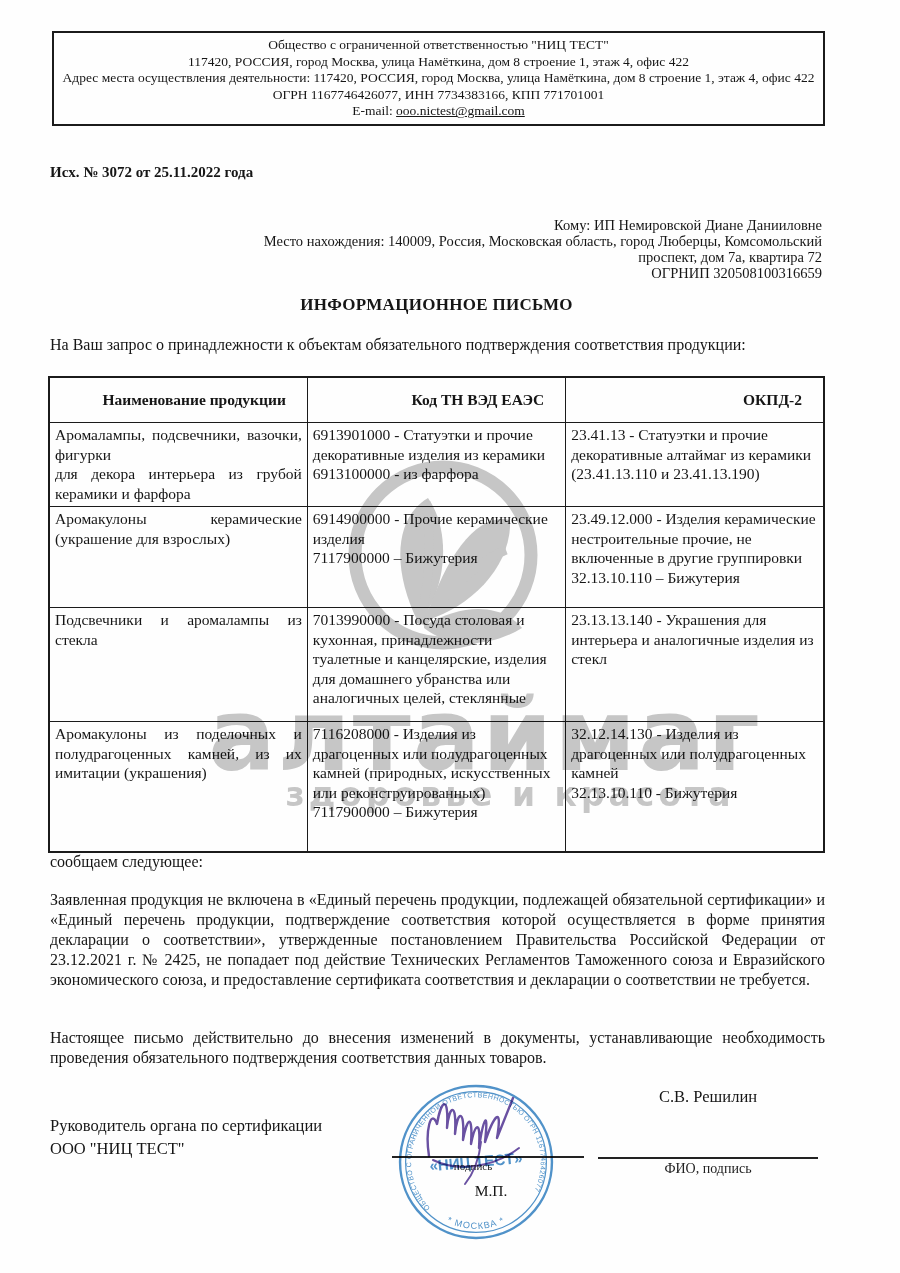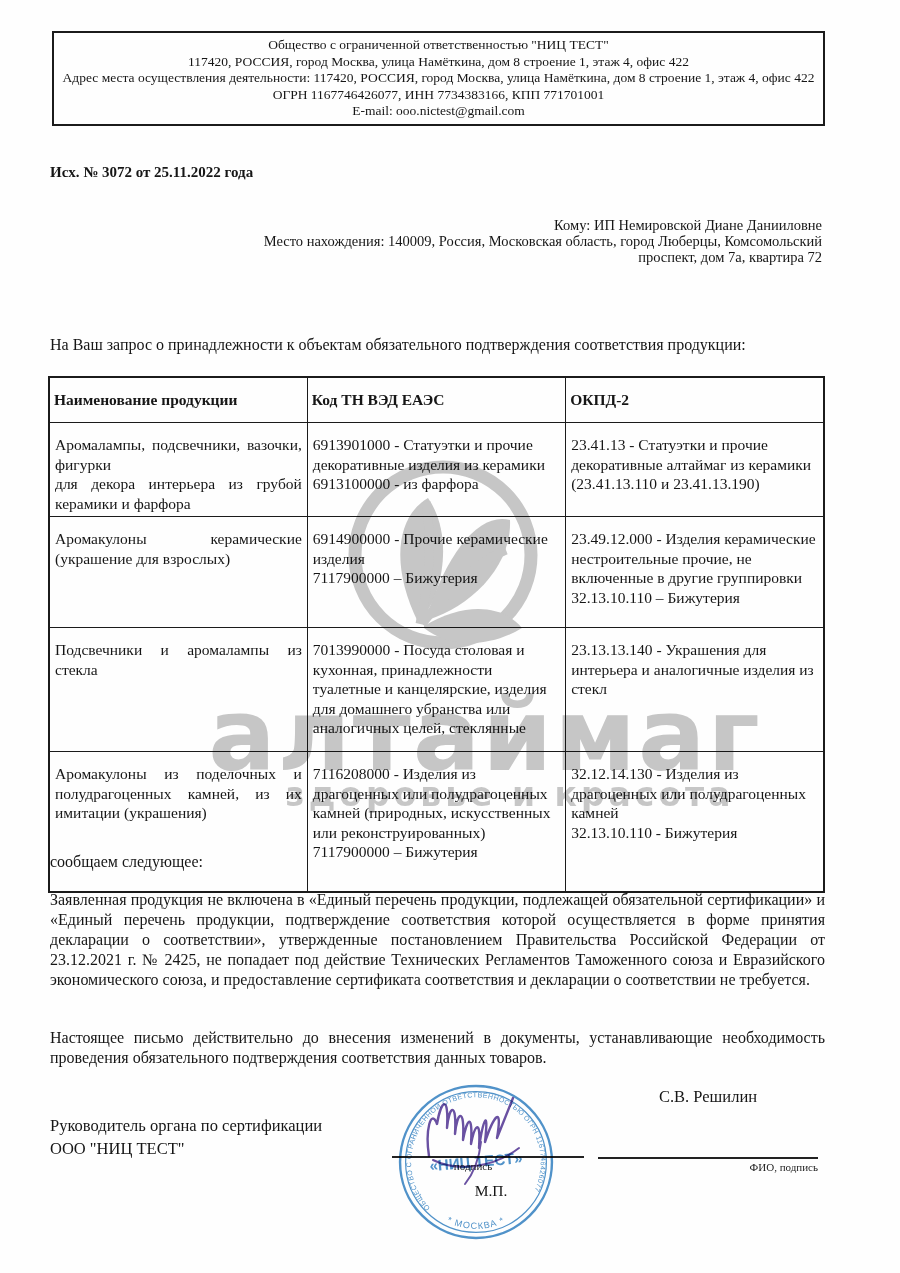--- a/index.html
+++ b/index.html
@@ -7,57 +7,57 @@
     position:relative;width:900px;height:1273px;margin:0 auto;
     background:#fefefe;overflow:hidden;
     font-family:"Liberation Serif", serif;color:#161616;
   }
   
   .letterhead{
     position:absolute;left:52px;top:31px;width:773px;box-sizing:border-box;
     border:2px solid #1b1b1b;padding:4px 8px;text-align:center;
     font-size:13.5px;line-height:16.6px;
   }
-  .letterhead .email-link{}
+  .letterhead .email-link{text-decoration:underline;}
   .outgoing{position:absolute;left:50px;top:164px;font-weight:bold;font-size:15px;}
   .recipient{
     position:absolute;right:78px;top:217px;width:560px;
     text-align:right;font-size:14.5px;line-height:16px;
   }
   .doc-title{
     position:absolute;left:48px;top:295px;width:777px;text-align:center;
     font-weight:bold;font-size:17px;letter-spacing:.3px;
   }
   .intro{position:absolute;left:50px;top:336px;width:775px;font-size:16px;}
   
   table.codes{
     position:absolute;left:48px;top:376px;width:777px;
     border-collapse:collapse;table-layout:fixed;
     font-size:15.5px;line-height:19.5px;
   }
   table.codes th,table.codes td{
     border:1.5px solid #1b1b1b;vertical-align:top;
-    padding:12px 5px 3px 5px;white-space:pre-line;
+    padding:2px 5px 3px 5px;white-space:pre-line;
   }
   table.codes{border:2px solid #1b1b1b;}
-  table.codes th{font-weight:bold;text-align:left;vertical-align:middle;height:40px;padding:2px 4px;}
+  table.codes th{font-weight:bold;text-align:right;vertical-align:middle;height:40px;padding:2px 21px;}
   td.c-name{width:325px;text-align:justify;padding-right:22px;}
   td.c-tnved{width:226px;}
   td.c-okpd{width:220px;}
   tr.r1 td{height:78px;} tr.r2 td{height:95px;} tr.r3 td{height:108px;} tr.r4 td{height:124px;}
   .soobshaem{position:absolute;left:50px;top:853px;font-size:16px;}
   .para1{position:absolute;left:50px;top:890px;width:775px;font-size:16px;line-height:20px;text-align:justify;}
   .para2{position:absolute;left:50px;top:1028px;width:775px;font-size:16px;line-height:20px;text-align:justify;}
   .sig-title{position:absolute;left:50px;top:1114px;font-size:16.5px;line-height:23px;}
   .sig-line-left{position:absolute;left:392px;top:1156px;width:192px;border-top:2px solid #222;}
   .podpis-label{position:absolute;left:428px;top:1160px;width:90px;text-align:center;font-size:11px;color:#222;}
   .mp-label{position:absolute;left:455px;top:1182px;width:72px;text-align:center;font-size:15.5px;}
   .sig-name{position:absolute;left:598px;top:1087px;width:220px;text-align:center;font-size:16.5px;}
   .sig-line-right{position:absolute;left:598px;top:1157px;width:220px;border-top:2px solid #222;}
-  .fio-label{position:absolute;left:598px;top:1161px;width:220px;text-align:right;font-size:11px;color:#222;}
+  .fio-label{position:absolute;left:598px;top:1161px;width:220px;text-align:center;font-size:14px;color:#222;}
   
   .watermark{
     position:absolute;left:180px;top:440px;width:630px;height:395px;
     mix-blend-mode:multiply;opacity:.5;pointer-events:none;z-index:5;
   }
   .watermark text{font-family:"DejaVu Sans", sans-serif;font-weight:bold;fill:#8f8f8f;}
   .stamp-wrap{position:absolute;left:396px;top:1082px;width:160px;height:160px;
     mix-blend-mode:multiply;opacity:.9;pointer-events:none;z-index:6;}
   .stamp-wrap text{font-family:"Liberation Sans", sans-serif;fill:#3d87c4;}
   .signature-svg{position:absolute;left:423px;top:1090px;width:118px;height:98px;
@@ -75,22 +75,24 @@
     <div>ОГРН 1167746426077, ИНН 7734383166, КПП 771701001</div>
     <div><span>E-mail: </span><span class="email-link">ooo.nictest@gmail.com</span></div>
   </div>
 
   <div class="outgoing">Исх. № 3072 от 25.11.2022 года</div>
 
   <div class="recipient">
     <div>Кому: ИП Немировской Диане Данииловне</div>
     <div>Место нахождения: 140009, Россия, Московская область, город Люберцы, Комсомольский</div>
     <div>проспект, дом 7а, квартира 72</div>
+    <div>ОГРНИП 320508100316659</div>
   </div>
 
+  <div class="doc-title">ИНФОРМАЦИОННОЕ ПИСЬМО</div>
   <div class="intro">На Ваш запрос о принадлежности к объектам обязательного подтверждения соответствия продукции:</div>
 
   <table class="codes">
     <thead>
       <tr>
         <th>Наименование продукции</th>
         <th>Код ТН ВЭД ЕАЭС</th>
         <th>ОКПД-2</th>
       </tr>
     </thead>

